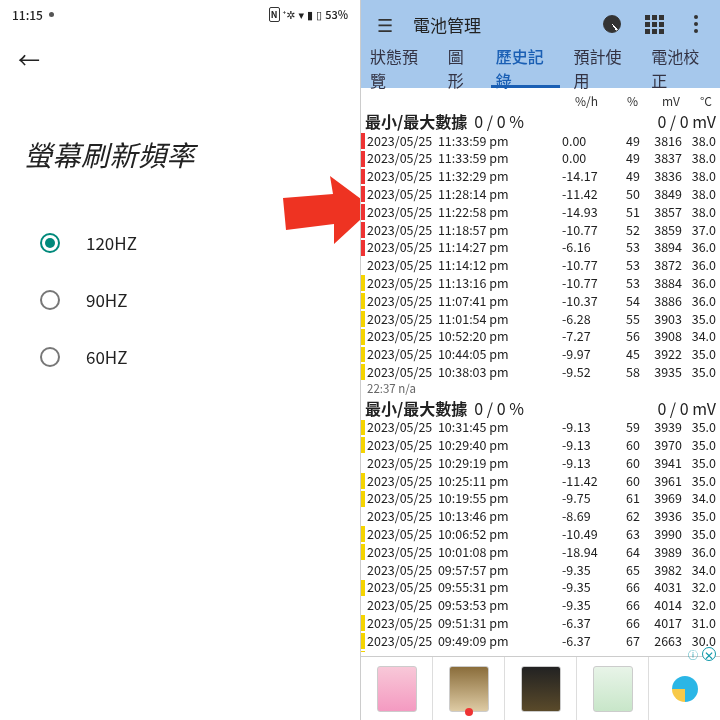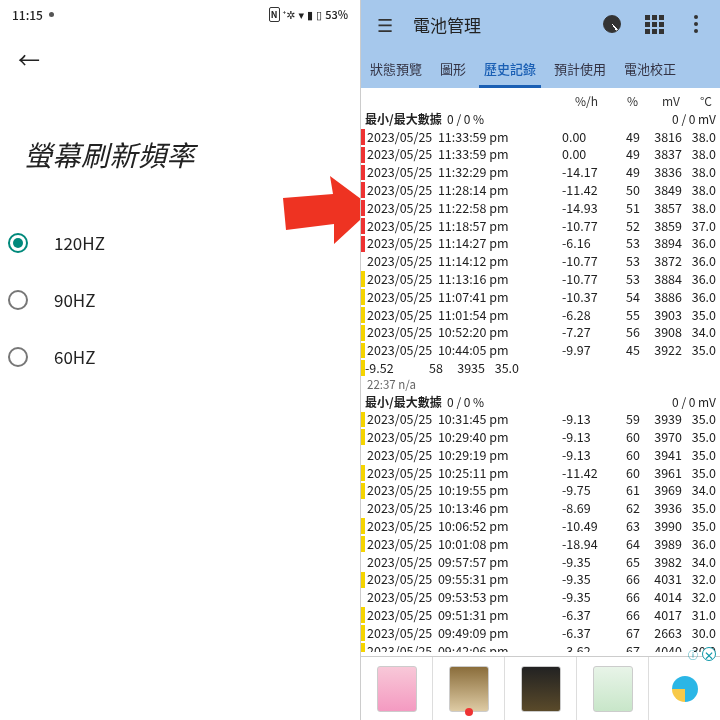--- a/index.html
+++ b/index.html
@@ -7,44 +7,44 @@
   .app { display: flex; width: 720px; height: 720px; }
   .pane { width: 360px; height: 720px; position: relative; overflow: hidden; }
   
   .status-bar { height: 28px; display: flex; align-items: center; justify-content: space-between; padding: 0 12px; font-size: 12px; color: #222; font-weight: 500;}
   .status-left { display: flex; align-items: center; gap: 6px; }
   .status-right { display: flex; align-items: center; gap: 3px; font-size: 11px;}
   .dot { width: 5px; height: 5px; border-radius: 50%; background: #555; }
   .back-row { padding: 14px 18px 6px; }
   .back-arrow { font-size: 22px; color: #222; }
   .settings-title { font-size: 28px; font-weight: 400; color: #222; padding: 54px 24px 40px; letter-spacing: 0.5px; font-style: italic;}
-  .radio-list { padding: 0 2px; }
+  .radio-list { padding: 0 34px; }
   .radio-item { display: flex; align-items: center; gap: 26px; padding: 16px 6px; cursor: pointer; }
   .radio { width: 20px; height: 20px; border: 2px solid #777; border-radius: 50%; position: relative; flex:none;}
   .radio.checked { border-color: #00897b; }
   .radio.checked::after { content: ''; position: absolute; inset: 3px; background: #00897b; border-radius: 50%; }
   .radio-label { font-size: 17px; color: #222; }
   
   .red-arrow { position: absolute; left: 278px; top: 158px; width: 100px; height: 100px; pointer-events:none;}
   
   .r-header { background: #a6c8ec; height: 48px; display: flex; align-items: center; padding: 0 6px; gap: 6px; }
   .r-header .hamburger, .r-header .ic { width: 36px; height: 36px; display:flex; align-items:center; justify-content:center; color:#333; font-size:18px;}
   .r-title { flex: 1; font-size: 17px; color: #222; padding-left: 4px;}
-  .tabs { background: #a6c8ec; display: flex; height: 40px; align-items: center; font-size: 13px; color: #334; }
+  .tabs { background: #a6c8ec; display: flex; height: 40px; align-items: center; font-size: 16px; color: #334; }
   .tab { padding: 0 9px; height:100%; display:flex; align-items:center; position:relative;}
   .tab.active { color: #1a5fb4; font-weight:500;}
   .tab.active::after{content:''; position:absolute; left:4px; right:4px; bottom:0; height:3px; background:#1a5fb4;}
   .col-headers { display: flex; font-size: 12px; color: #333; padding: 4px 6px 2px 0; border-bottom: 1px solid #ddd; background:#fff;}
   .col-headers .ch-date{ flex: 1; }
   .col-headers .ch-ph{ width:50px; text-align:right; padding-right:6px;}
   .col-headers .ch-p{ width:34px; text-align:right;}
   .col-headers .ch-mv{ width:42px; text-align:right;}
   .col-headers .ch-c{ width:34px; text-align:right; padding-right:2px;}
   .data-area { position: absolute; top: 110px; bottom: 68px; left:0; right:0; overflow:hidden; font-size: 12.5px; color:#222; line-height:1;}
-  .summary-row { background:#fff; padding: 3px 4px; font-size:12px; display:flex; }
+  .summary-row { background:#fff; padding: 3px 4px; font-size:16px; display:flex; }
   .summary-dark { background:#fff; color:#666; padding: 2px 6px; font-size:11.5px;}
   .summary-row .sr-l{ flex:1; }
   .summary-row .sr-r{ }
   .drow { display:flex; align-items:center; padding: 1px 2px 1px 0; height:17.8px; position:relative;}
   .mark { width:4px; height:100%; flex:none; }
   .mark.y { background:#f5d400; }
   .mark.r { background:#e33; }
   .dt { flex:1; padding-left:2px; white-space:nowrap; }
   .vph{ width:48px; text-align:left; padding-right:4px;}
   .vp{ width:30px; text-align:right;}
@@ -255,20 +255,21 @@
         <div class="drow">
           <div class="mark y"></div>
           <div class="dt">2023/05/25&nbsp; 10:44:05 pm</div>
           <div class="vph">-9.97</div>
           <div class="vp">45</div>
           <div class="vmv">3922</div>
           <div class="vc">35.0</div>
         </div>
         <div class="drow">
           <div class="mark y"></div>
+          <div class="dt">2023/05/25&nbsp; 10:38:03 pm</div>
           <div class="vph">-9.52</div>
           <div class="vp">58</div>
           <div class="vmv">3935</div>
           <div class="vc">35.0</div>
         </div>
         <div class="summary-dark">22:37  n/a</div>
         <div class="summary-row">
           <span class="sr-l"><b>最小/最大數據</b>&nbsp; 0 / 0 %</span>
           <span class="sr-r">0 / 0 mV</span>
         </div>

